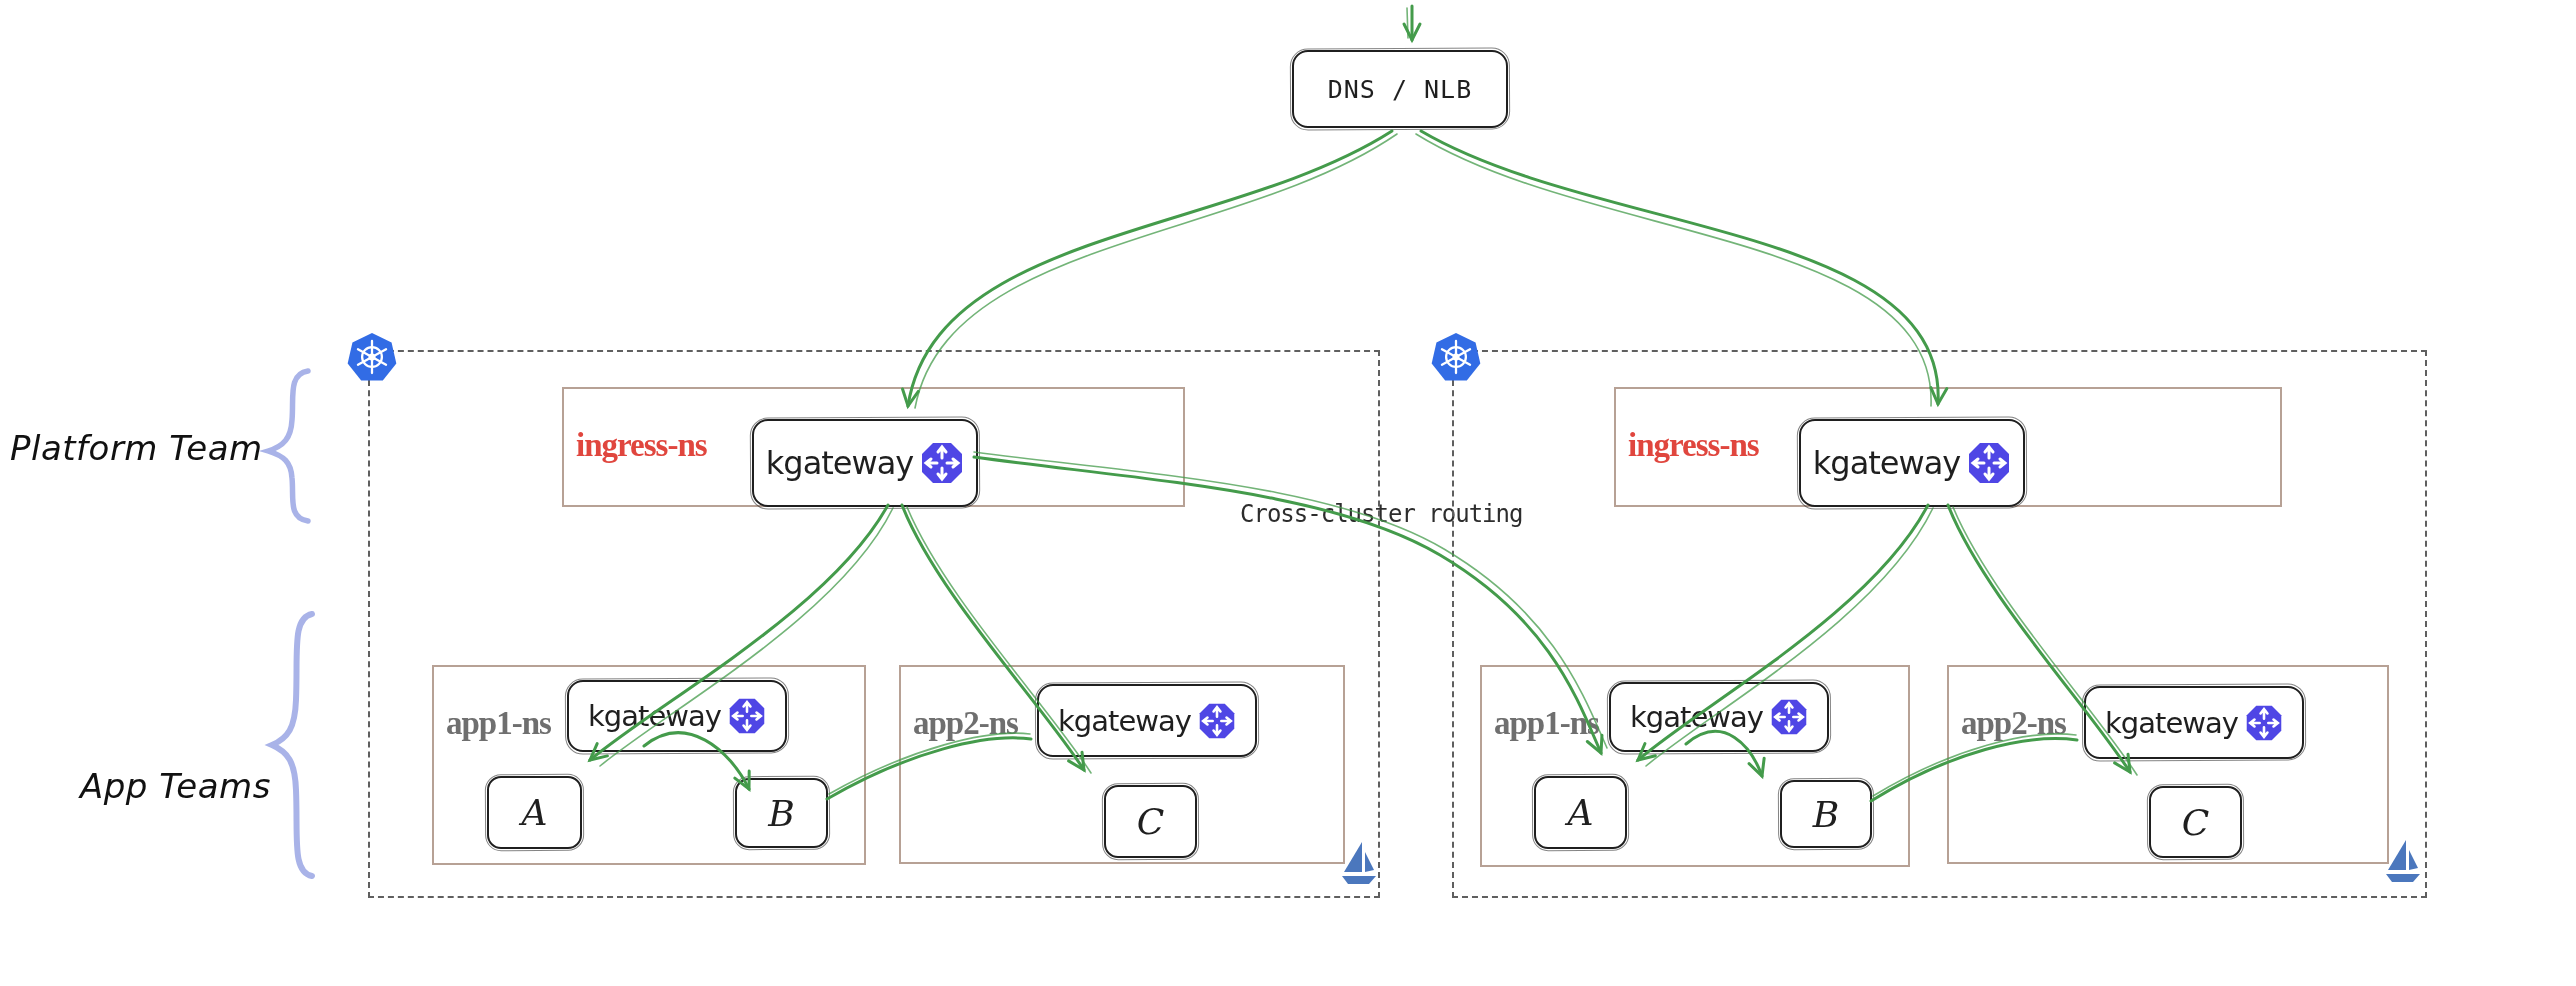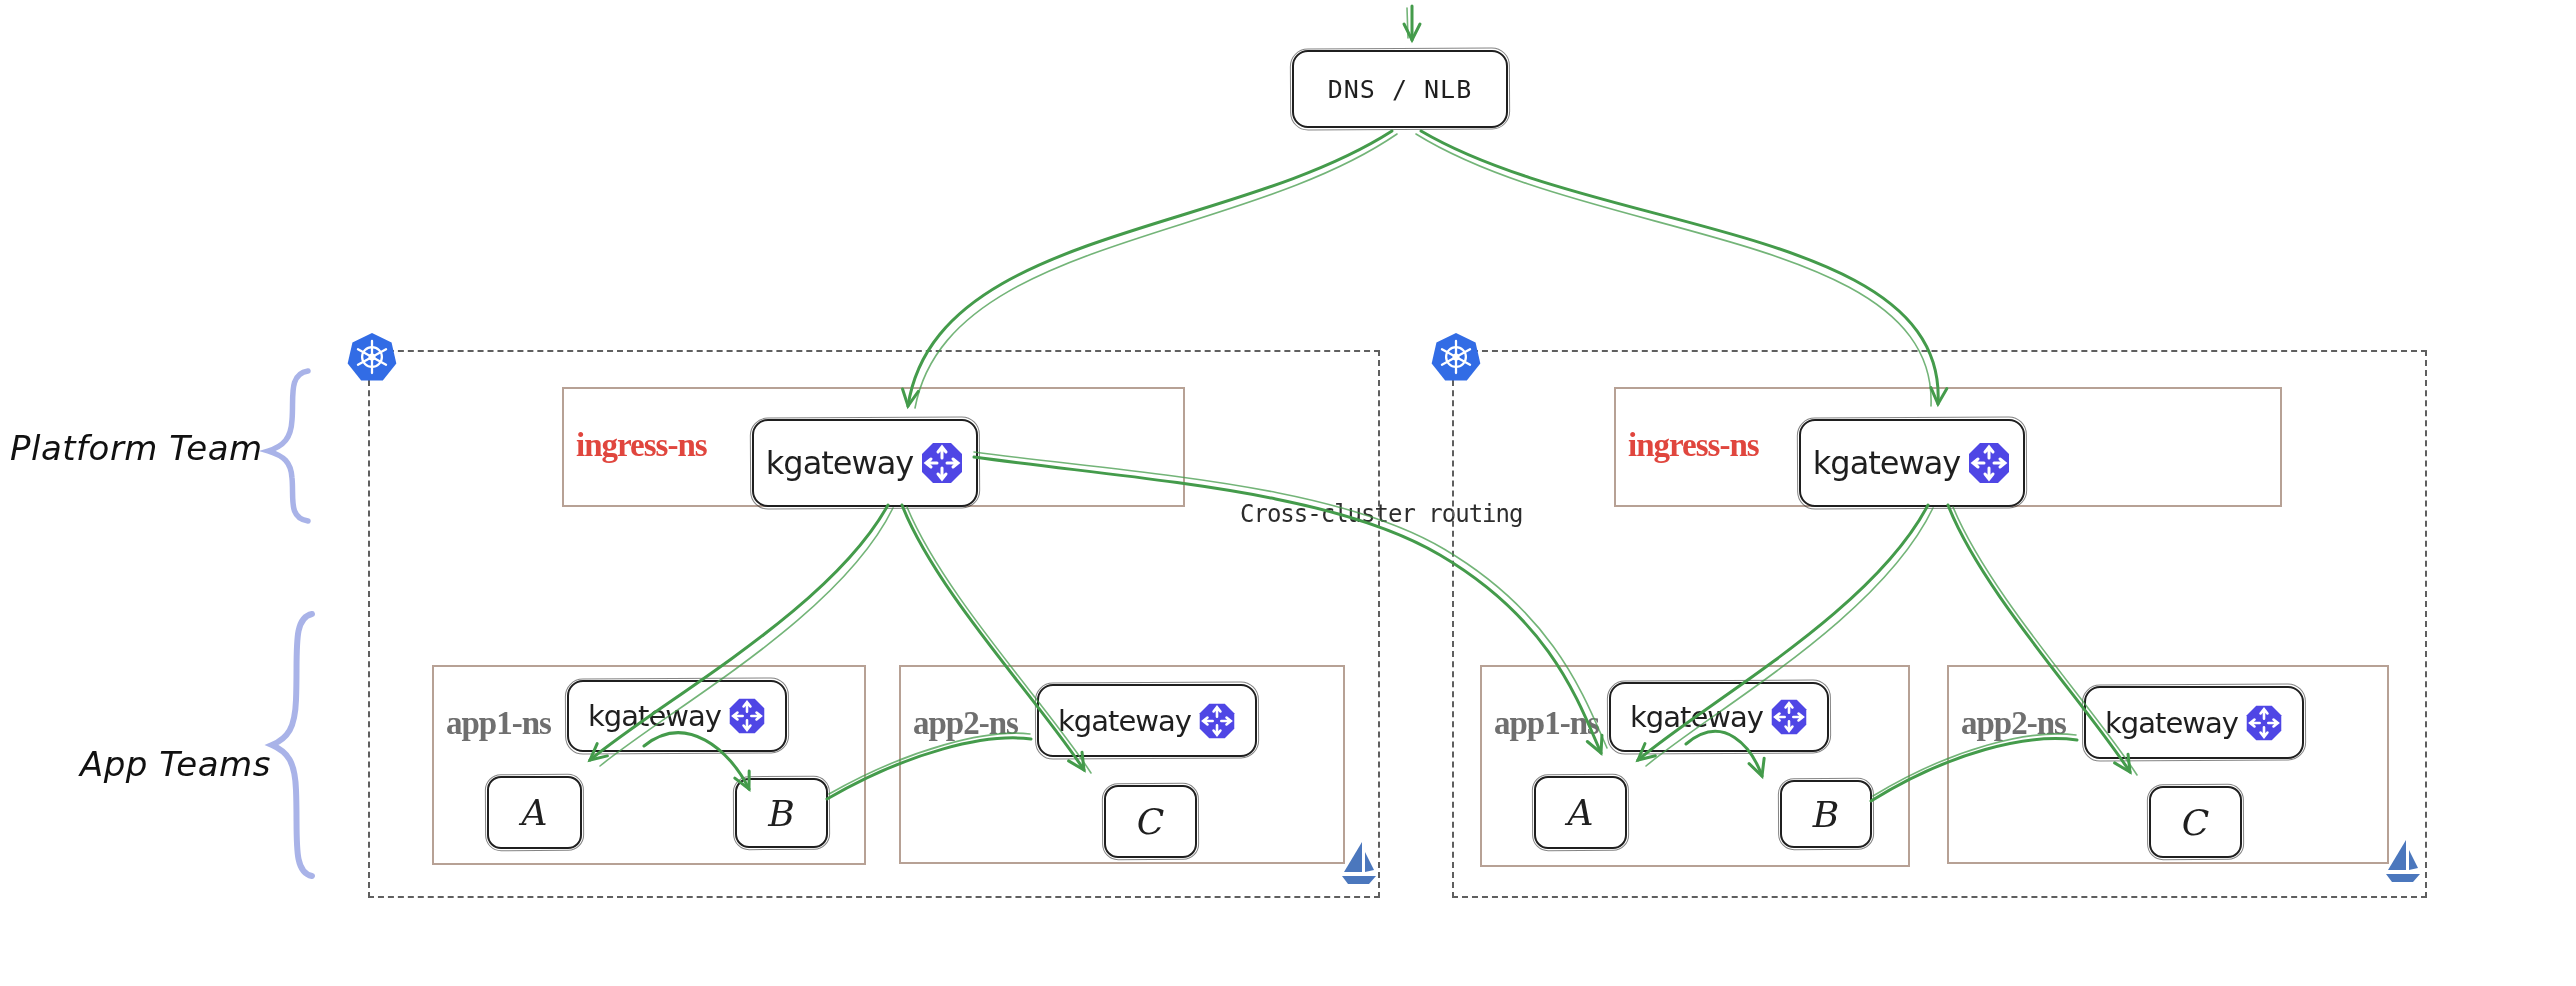--- a/index.html
+++ b/index.html
@@ -89,21 +89,21 @@
         <path d="M4,36 L38,36 L31,44 L10,44 Z" fill="#4b77bd"></path>
       </g>
     </defs>
   </svg>
 
   <div class="sketchbox" style="left:1292px;top:50px;width:216px;height:78px;">
     <span class="dns-label">DNS / NLB</span>
   </div>
 
   <span class="team-label" style="left:10px;top:428px;">Platform Team</span>
-  <span class="team-label" style="left:80px;top:744px;">App Teams</span>
+  <span class="team-label" style="left:80px;top:766px;">App Teams</span>
   <span class="cross-label" style="left:1240px;top:500px;">Cross-cluster routing</span>
 
   <div class="cluster" style="left:368px;top:350px;width:1012px;height:548px;">
 
     <svg class="k8s-badge" viewBox="0 0 50 48" style="left:-24px;top:-21px;">
         <use href="#icon-k8s"></use>
       </svg>
 
     <div class="nsbox" style="left:192px;top:35px;width:623px;height:120px;">
       <span class="nslabel red">ingress-ns</span>

